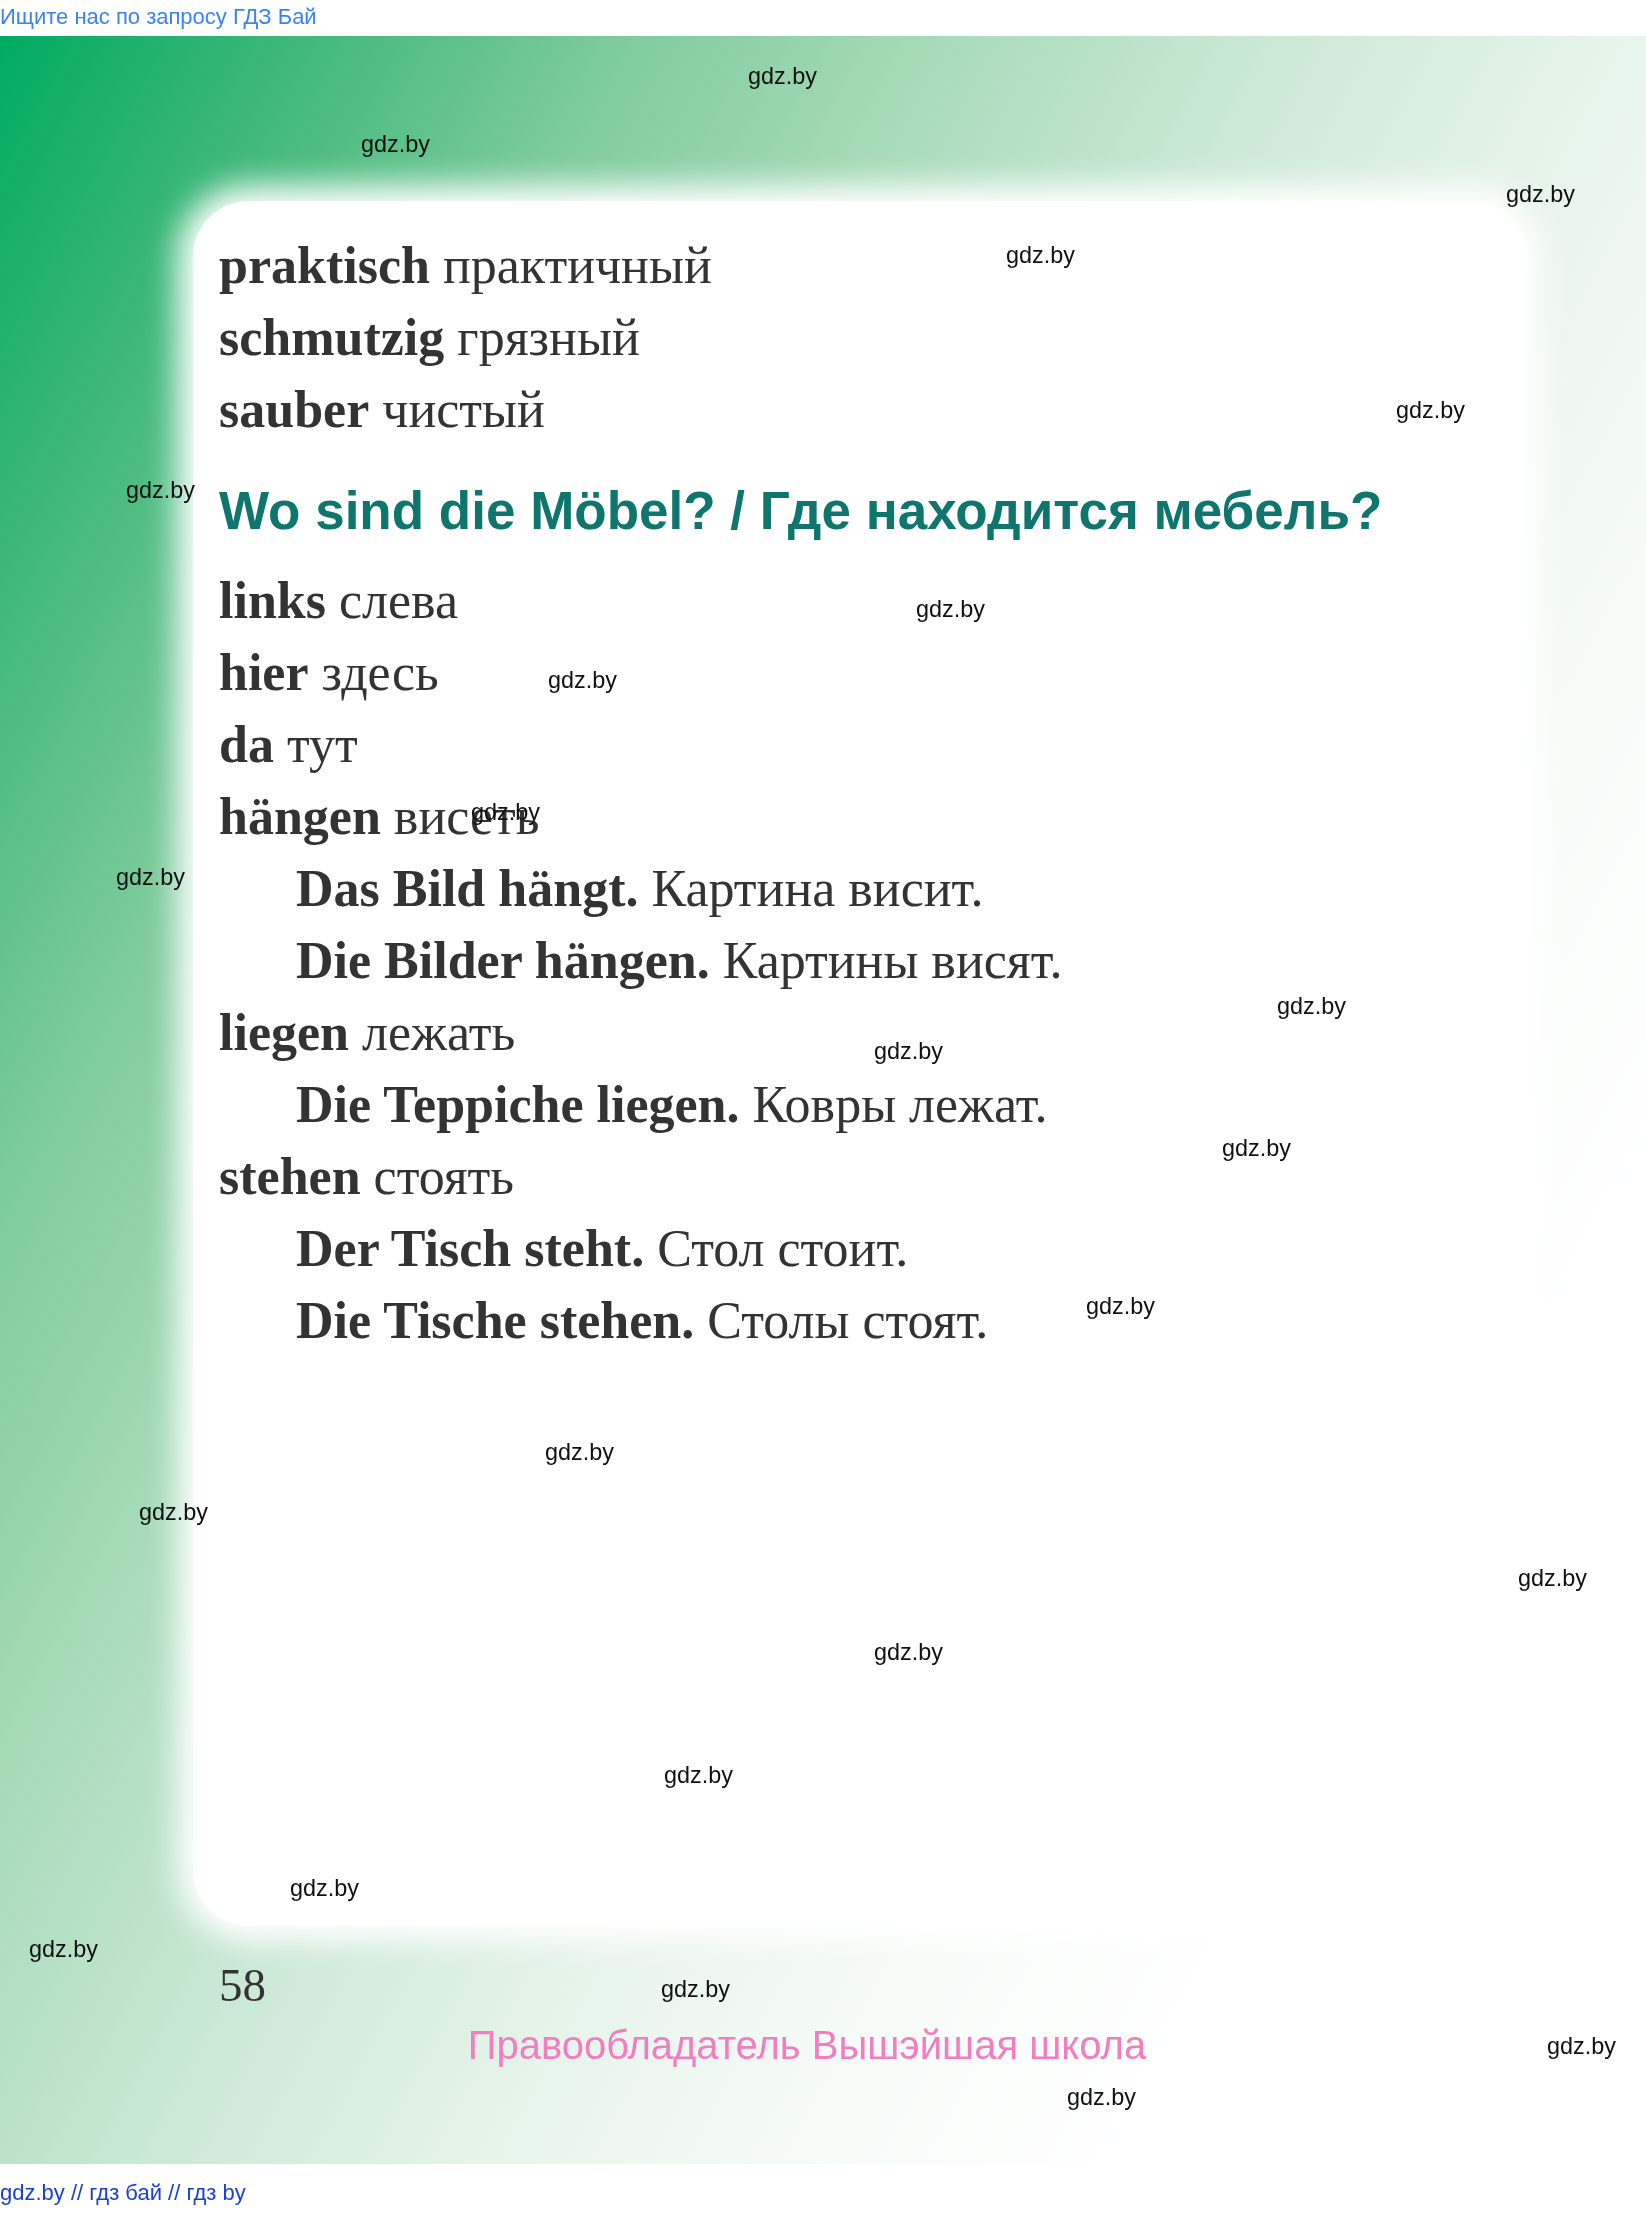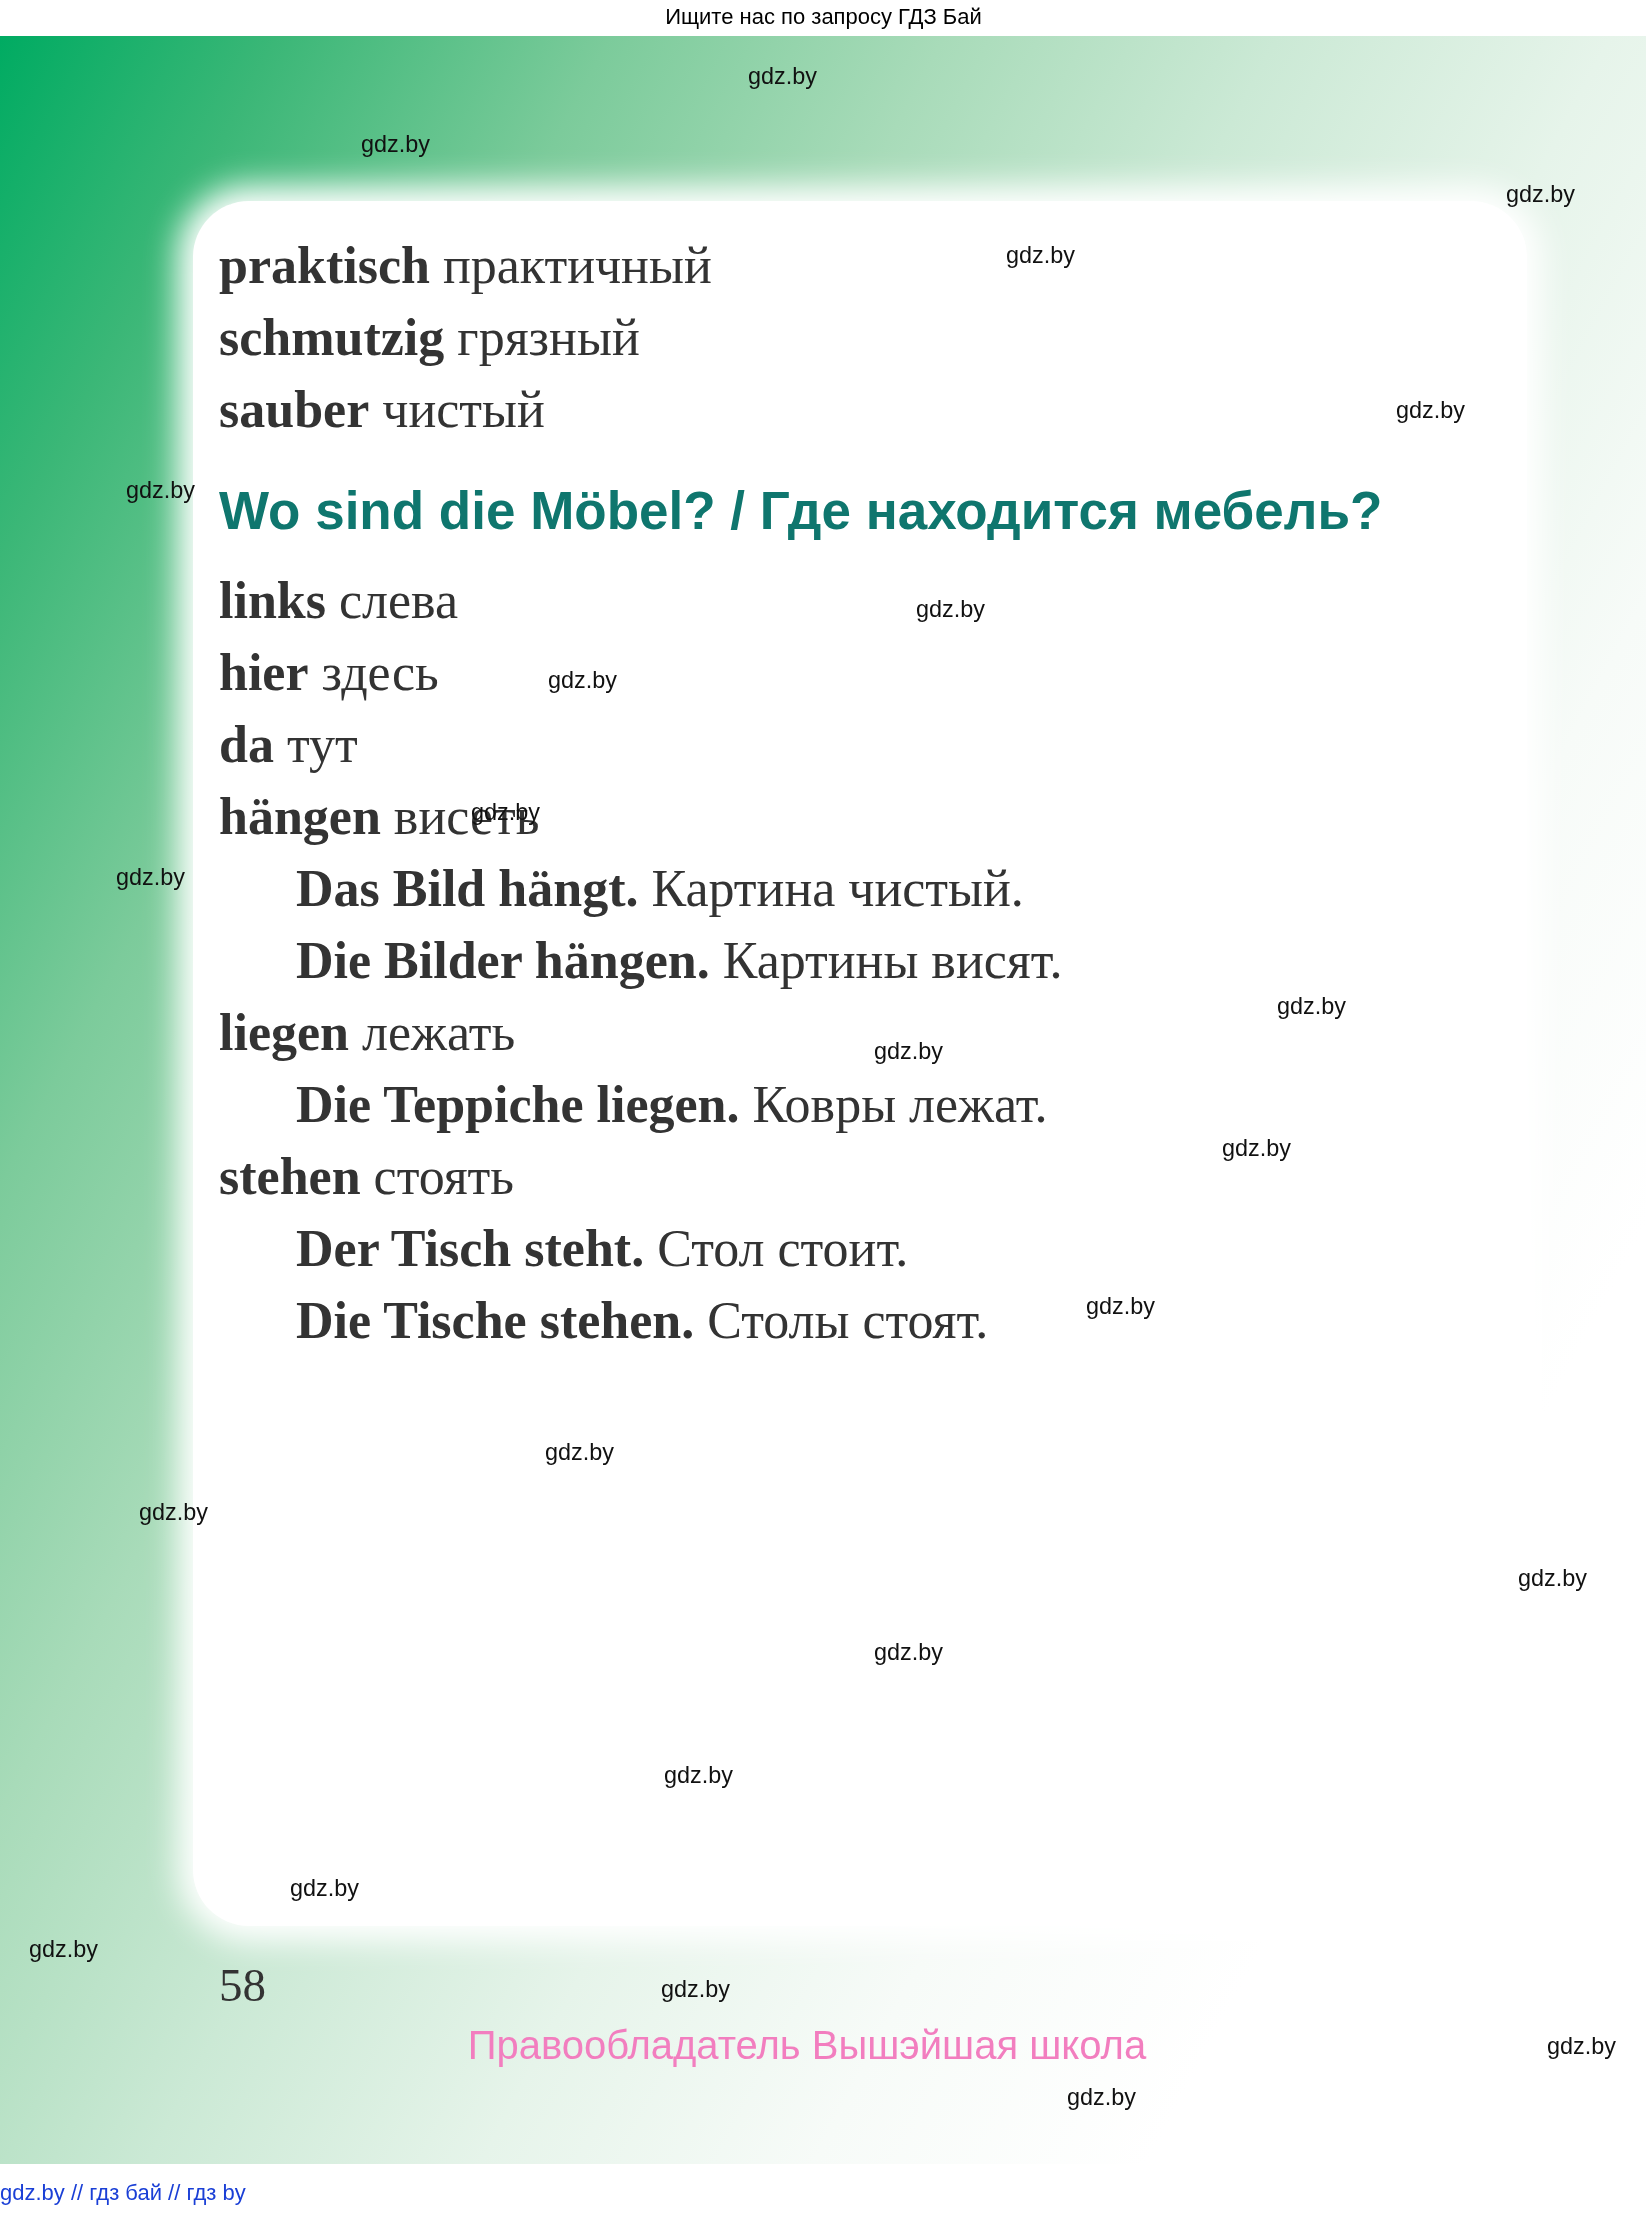--- a/index.html
+++ b/index.html
@@ -3,22 +3,22 @@
 <meta charset="utf-8">
 <style>
   html, body { margin:0; padding:0; }
   body {
     width:1647px; height:2216px; position:relative; overflow:hidden;
     background:#ffffff;
     font-family:"Liberation Sans", sans-serif;
   }
   .top-banner {
     position:absolute; left:0; top:0; width:1647px; height:36px;
-    background:#ffffff; text-align:center;
-    color:#000000; font-size:22px; line-height:34px;
+    background:#ffffff; 
+    color:#3b82f6; font-size:22px; line-height:34px;
     font-family:"Liberation Sans", sans-serif;
   }
   .page-bg {
     position:absolute; left:0; top:36px; width:1647px; height:2128px;
     background:
       linear-gradient(118deg, #00ab62 0%, #3bb777 10%, #7ccb9b 22%, #a8dbb9 34%, #cbe9d5 46%, #e6f4ea 58%, #f7fbf8 70%, #ffffff 82%);
   }
   .panel {
     position:absolute; left:193px; top:201px; width:1334px; height:1725px;
     background:#ffffff; border-radius:56px;
@@ -66,21 +66,21 @@
   <div class="line"><b>praktisch</b> <span class="tr">практичный</span></div>
   <div class="line"><b>schmutzig</b> <span class="tr">грязный</span></div>
   <div class="line"><b>sauber</b> <span class="tr">чистый</span></div>
 
   <div class="section-heading">Wo sind die Möbel? / Где находится мебель?</div>
 
   <div class="line"><b>links</b> <span class="tr">слева</span></div>
   <div class="line"><b>hier</b> <span class="tr">здесь</span></div>
   <div class="line"><b>da</b> <span class="tr">тут</span></div>
   <div class="line"><b>hängen</b> <span class="tr">висеть</span></div>
-  <div class="line indent"><b>Das Bild hängt.</b> <span class="tr">Картина чистый.</span></div>
+  <div class="line indent"><b>Das Bild hängt.</b> <span class="tr">Картина висит.</span></div>
   <div class="line indent"><b>Die Bilder hängen.</b> <span class="tr">Картины висят.</span></div>
   <div class="line"><b>liegen</b> <span class="tr">лежать</span></div>
   <div class="line indent"><b>Die Teppiche liegen.</b> <span class="tr">Ковры лежат.</span></div>
   <div class="line"><b>stehen</b> <span class="tr">стоять</span></div>
   <div class="line indent"><b>Der Tisch steht.</b> <span class="tr">Стол стоит.</span></div>
   <div class="line indent"><b>Die Tische stehen.</b> <span class="tr">Столы стоят.</span></div>
 </div>
 
 <div class="page-number">58</div>
 <div class="copyright">Правообладатель Вышэйшая школа</div>

